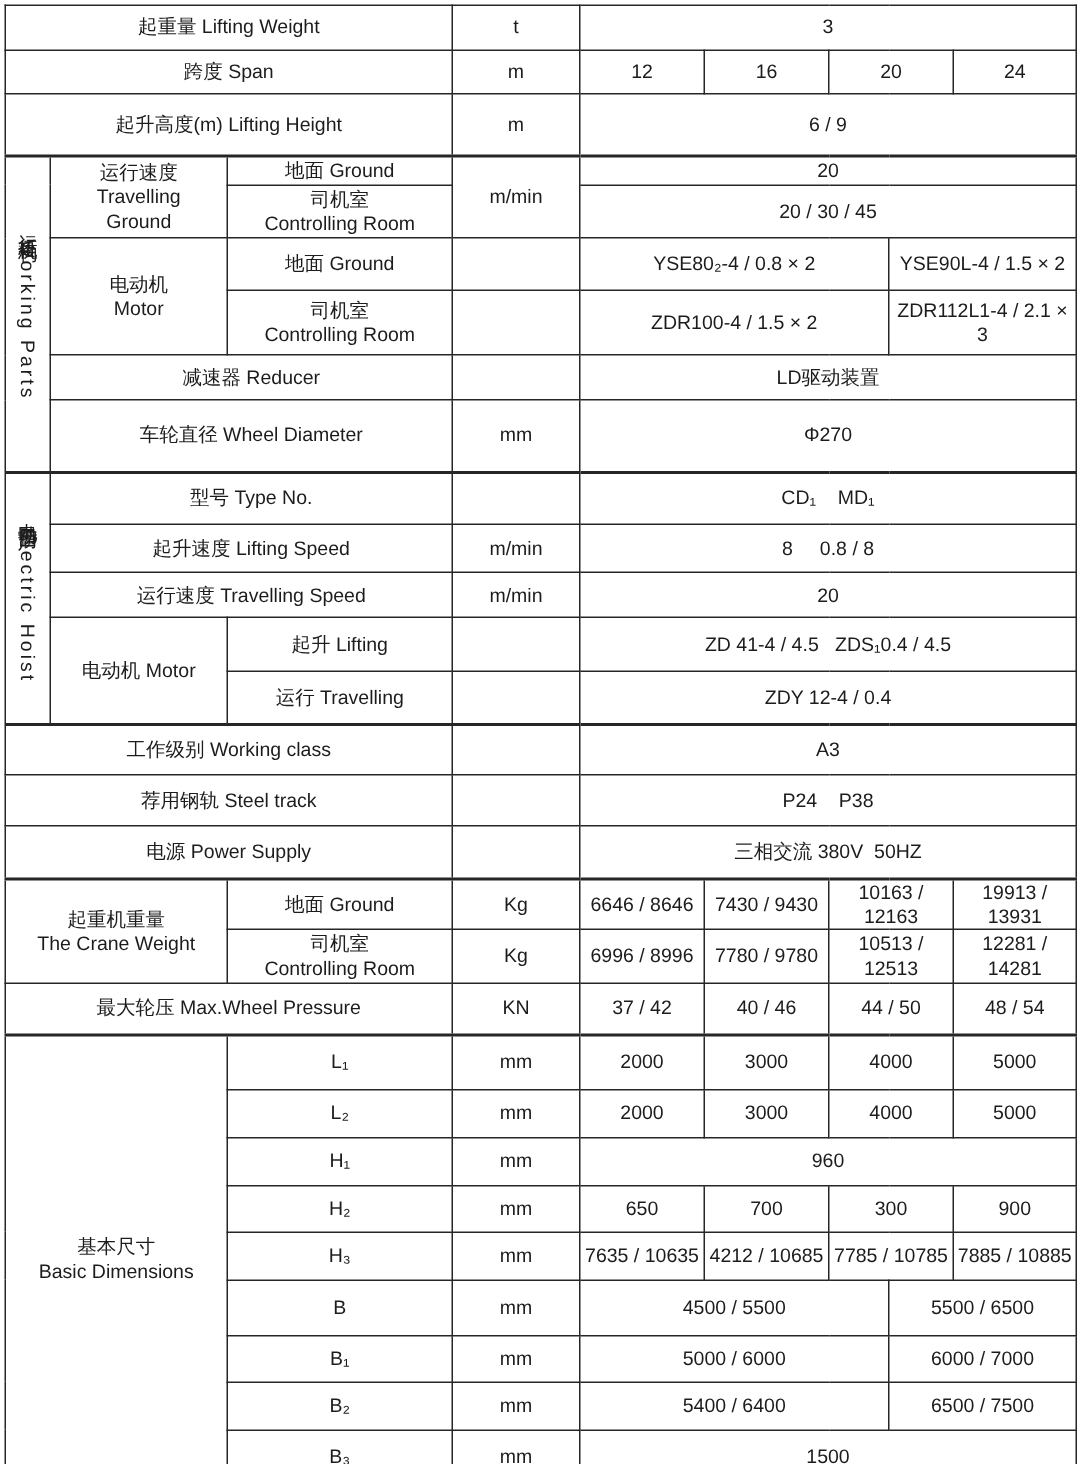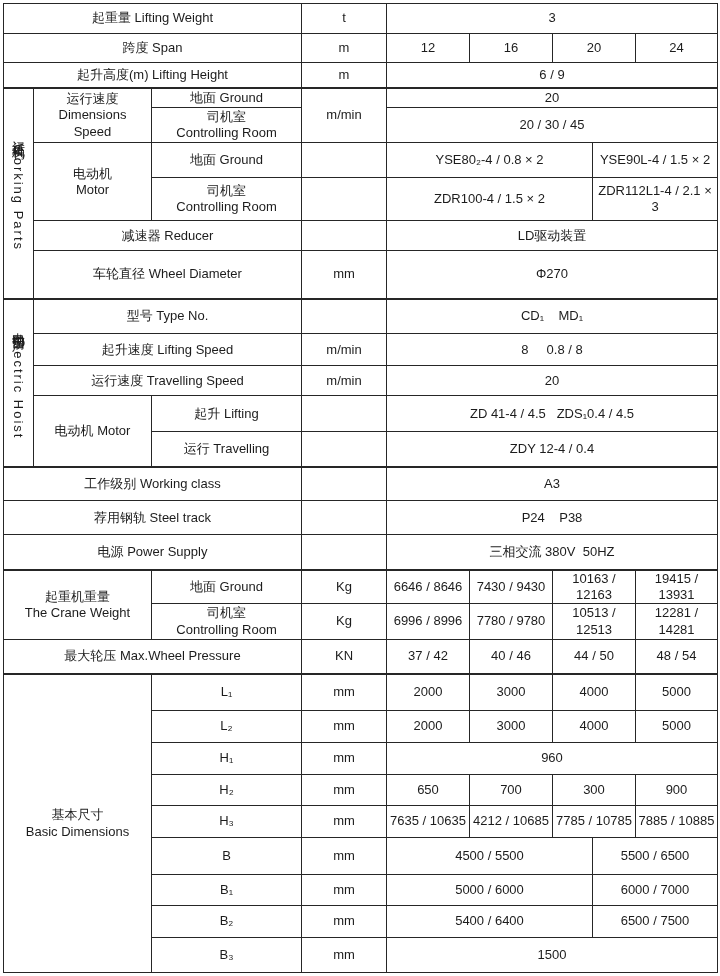--- a/index.html
+++ b/index.html
@@ -56,33 +56,33 @@
 
   <tr style="height:29px">
     <td colspan="3">跨度 Span</td>
     <td>m</td>
     <td class="data">12</td>
     <td class="data">16</td>
     <td colspan="2" class="data">20</td>
     <td class="data">24</td>
   </tr>
 
-  <tr style="height:25px">
+  <tr style="height:41px">
     <td colspan="3">起升高度(m) Lifting Height</td>
     <td>m</td>
     <td colspan="5" class="data">6 / 9</td>
   </tr>
 
   <tr class="sec" style="height:19px">
     <td rowspan="6" class="vcell">
       <span class="vert">运行机构 Working Parts</span>
     </td>
     <td rowspan="2">
       <span class="blk">运行速度</span>
-      <span class="narrow-en">Dimensions Speed</span>
+      <span class="narrow-en">Travelling Ground</span>
     </td>
     <td>地面 Ground</td>
     <td rowspan="2">m/min</td>
     <td colspan="5" class="data">20</td>
   </tr>
 
   <tr style="height:33px">
     <td>
       <span class="blk">司机室</span>
       <span class="blk">Controlling Room</span>
@@ -178,21 +178,21 @@
   <tr class="sec" style="height:34px">
     <td rowspan="2" colspan="2">
       <span class="blk">起重机重量</span>
       <span class="blk">The Crane Weight</span>
     </td>
     <td>地面 Ground</td>
     <td>Kg</td>
     <td class="data">6646 / 8646</td>
     <td class="data">7430 / 9430</td>
     <td colspan="2" class="data">10163 / 12163</td>
-    <td class="data">19415 / 13931</td>
+    <td class="data">19913 / 13931</td>
   </tr>
 
   <tr style="height:32px">
     <td>
       <span class="blk">司机室</span>
       <span class="blk">Controlling Room</span>
     </td>
     <td>Kg</td>
     <td class="data">6996 / 8996</td>
     <td class="data">7780 / 9780</td>

